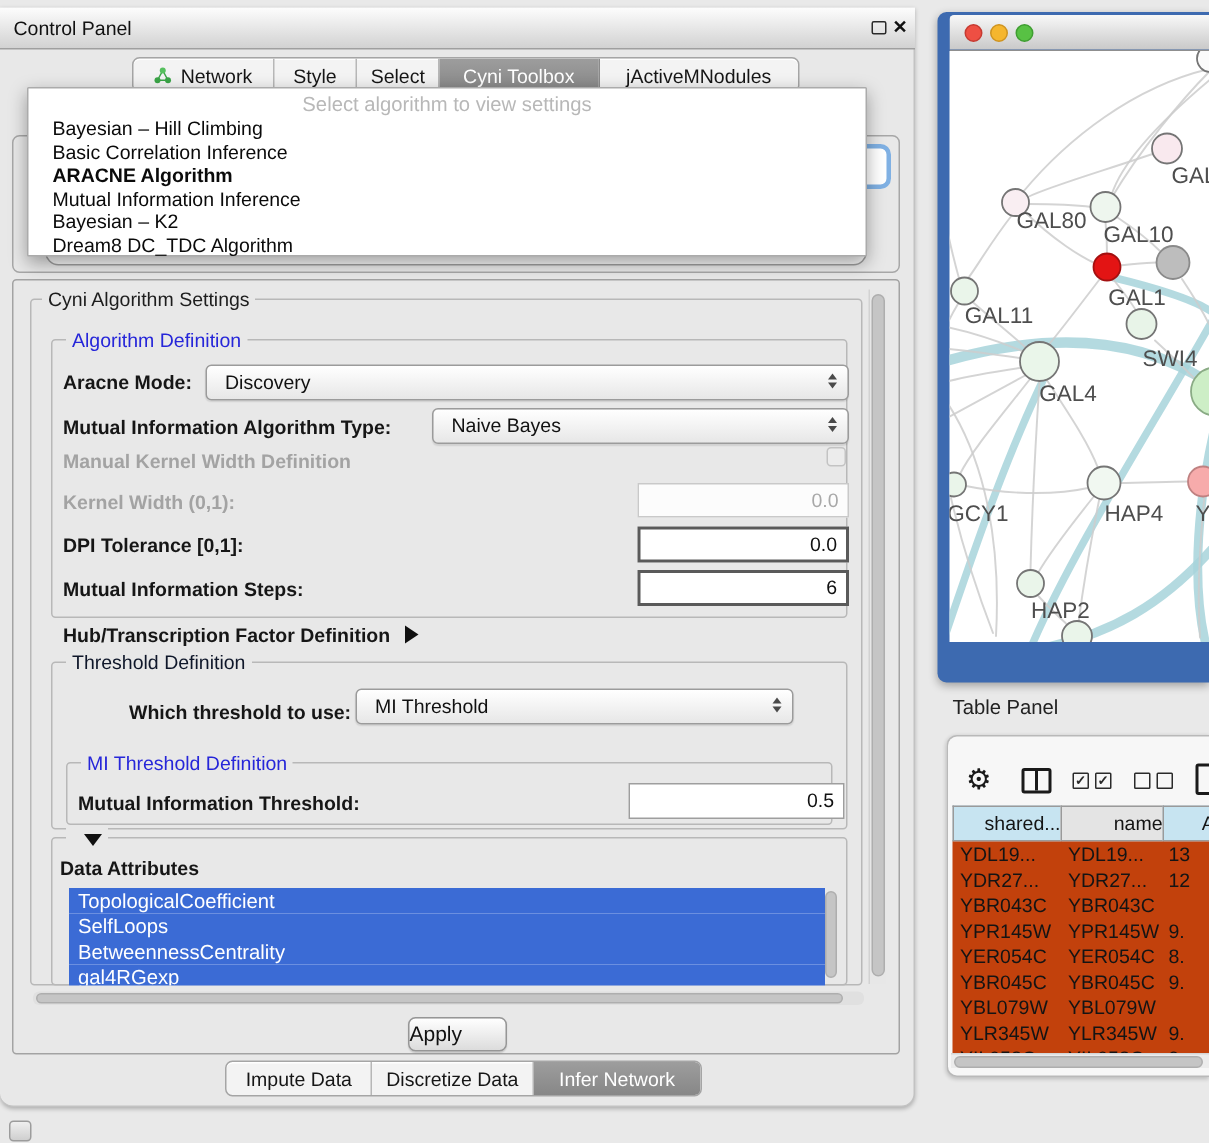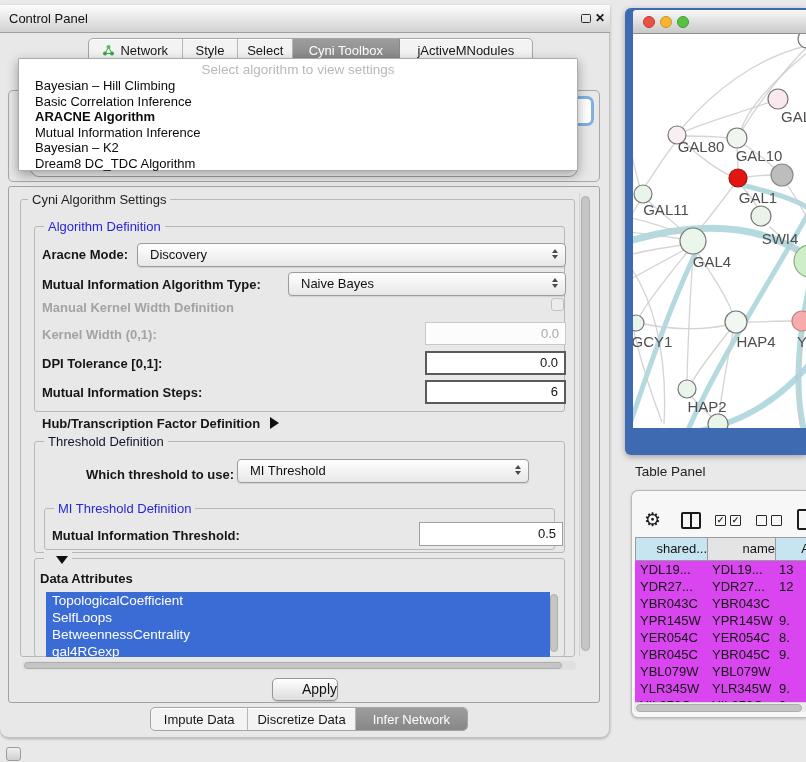--- a/index.html
+++ b/index.html
@@ -41,41 +41,41 @@
 .stp .d{border-top:4.5px solid #4a4a4a}
 .field{position:absolute;background:#fff;border:1px solid #9e9e9e;font-size:13px;color:#111;text-align:right;padding-right:6px;line-height:21px}
 .field.strong{border:2px solid #5a5a5a;line-height:19px}
 .field.disf{background:#fcfcfc;border:1px solid #c9c9c9;color:#a8a8a8}
 .cbx{position:absolute;width:13px;height:13px;border:1px solid #c3c3c3;border-radius:3px;background:#ececec}
 .tri-r{display:inline-block;width:0;height:0;border-top:6px solid transparent;border-bottom:6px solid transparent;border-left:9px solid #101010;margin-left:10px;vertical-align:-1px}
 .tri-d{display:inline-block;width:0;height:0;border-left:6px solid transparent;border-right:6px solid transparent;border-top:8px solid #101010;margin-left:8px;vertical-align:-1px}
 .attrlist{position:absolute;left:46px;top:592px;width:504px;height:65px;background:#fff;overflow:hidden}
 .attr{height:17px;line-height:17px;background:#3b6bd5;color:#fff;font-size:13.5px;padding-left:6px;white-space:nowrap}
 .sb-th{position:absolute;background:#c5c5c5;border-radius:5px;border:1px solid #aeaeae}
-.btn{position:absolute;border:1px solid #969696;border-radius:5px;background:linear-gradient(#ffffff,#dcdcdc);font-size:14px;text-align:right;line-height:21px;color:#111;box-shadow:0 1px 1px rgba(0,0,0,.15)}
+.btn{position:absolute;border:1px solid #969696;border-radius:5px;background:linear-gradient(#ffffff,#dcdcdc);font-size:14px;text-align:left;line-height:21px;color:#111;box-shadow:0 1px 1px rgba(0,0,0,.15)}
 
 .netwin{position:absolute;left:625px;top:8px;width:181px;height:447px;background:#3d6ab0;border-radius:6px 0 0 6px;box-shadow:0 2px 6px rgba(0,0,0,.3)}
 .ntitle{position:absolute;left:633px;top:10px;width:173px;height:24px;background:linear-gradient(#f8f8f8,#c9c9c9);border-bottom:1px solid #8f8f8f;border-radius:3px 0 0 0}
 .tl{position:absolute;width:12px;height:12px;border-radius:50%;top:16px}
 .canvas{position:absolute;left:633px;top:34px;width:173px;height:394px;background:#fff}
 #net-svg{position:absolute;left:633px;top:34px;width:173px;height:394px}
 .nlabel{font-size:15px;fill:#4e4e4e}
 
 .tp-title{position:absolute;left:635px;top:464px;font-size:13.5px;color:#222}
 .tablewin{position:absolute;left:631px;top:490px;width:175px;height:228px;background:#f7f7f7;border:1px solid #b9b9b9;border-right:none;border-radius:7px 0 0 7px;box-shadow:0 1px 3px rgba(0,0,0,.2)}
 .gear{position:absolute;left:644px;top:508px;font-size:19px;color:#1a1a1a}
 .split-ic{position:absolute;left:681px;top:512px;width:20px;height:17px;border:2px solid #1a1a1a;border-radius:2px}
 .split-ic i{position:absolute;left:7px;top:0;width:2px;height:13px;background:#1a1a1a}
 .cbpair{position:absolute;display:flex;gap:4px}
 .cb{width:11px;height:11px;border:1.5px solid #2a2a2a;border-radius:1px;font-size:9px;font-weight:700;line-height:9px;text-align:center;color:#2a2a2a}
 .doc-ic{position:absolute;left:797px;top:509px;width:16px;height:21px;border:2px solid #1a1a1a;border-radius:2px;background:#f7f7f7}
 .thead{position:absolute;left:635px;top:537px;height:24px;display:flex}
 .th{height:24px;line-height:22px;text-align:right;font-size:13px;color:#141414;border:1px solid #9a9a9a;border-right:none;background:#e4e4e4;overflow:hidden;white-space:nowrap}
 .th.blue{background:#c7e4f1}
-#table-rows{position:absolute;left:635px;top:561px;width:171px;height:141px;background:#d946ef;overflow:hidden}
+#table-rows{position:absolute;left:635px;top:561px;width:171px;height:141px;background:#c2410c;overflow:hidden}
 .trow{display:flex;height:17px;line-height:17px;font-size:13px;color:#141414}
 .tc{overflow:hidden;white-space:nowrap}
 .c0{width:72px;padding-left:5px}
 .c1{width:68px;padding-left:5px}
 .c2{width:31px;padding-left:4px}
 .thscroll{position:absolute;left:634px;top:702px;width:172px;height:10px;background:#ececec;border-top:1px solid #d5d5d5}
 .mini-ic{position:absolute;left:6px;top:747px;width:15px;height:14px;border:1px solid #9c9c9c;border-radius:3px;background:linear-gradient(#efefef,#cfcfcf)}
 .hsb{position:absolute;background:#e0e0e0;border-radius:4px}
 .vsb{position:absolute;background:#e7e7e7;border-left:1px solid #d2d2d2}
 .neticon{width:13px;height:12px}

